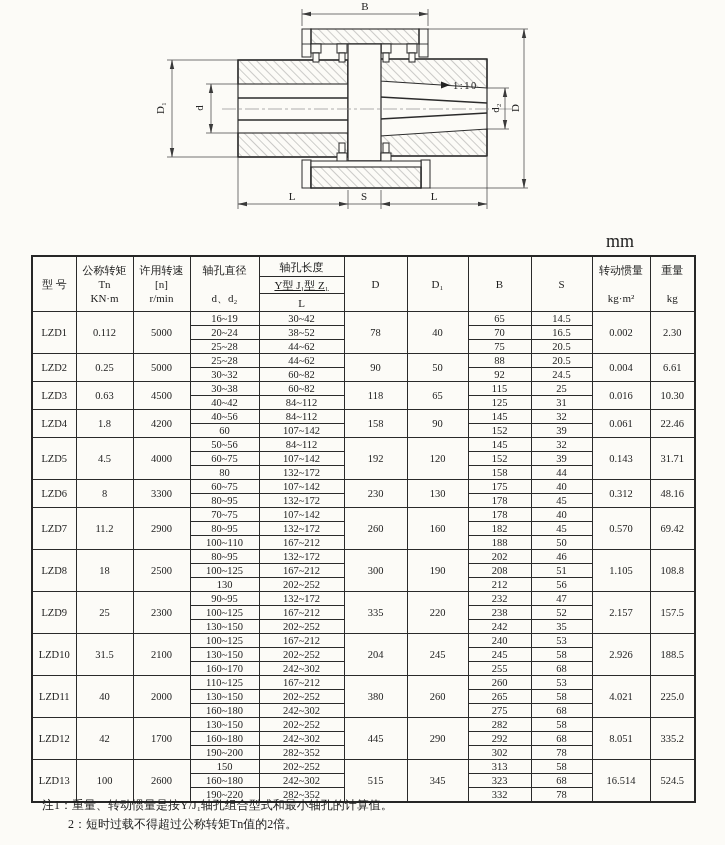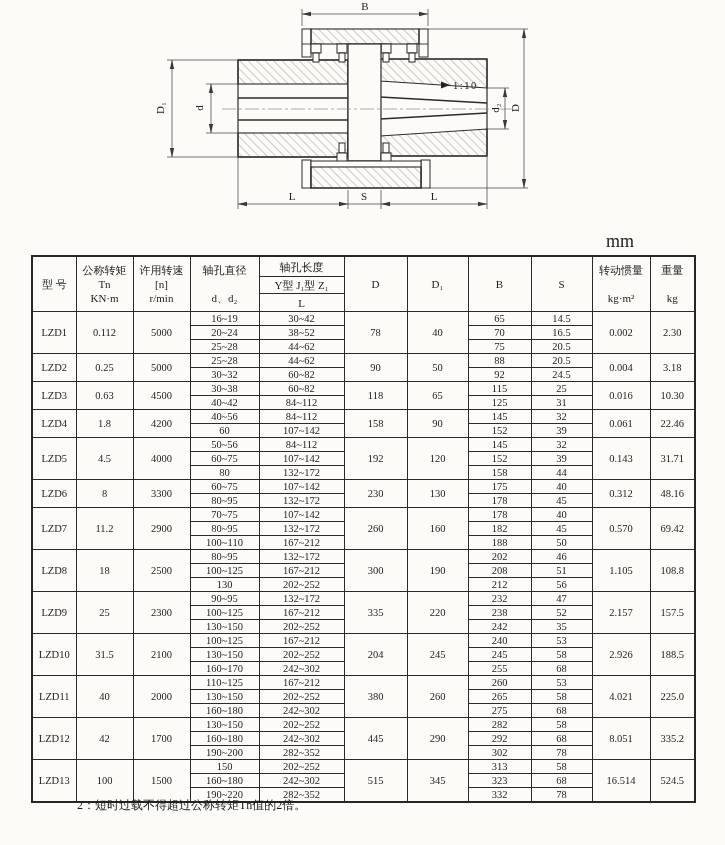--- a/index.html
+++ b/index.html
@@ -18,26 +18,26 @@
   .unit-label{position:absolute;top:231px;left:606px;font-size:18px;}
 
   
   table{position:absolute;top:255px;left:31px;width:663px;border-collapse:collapse;
         table-layout:fixed;font-size:10.5px;border:2px solid #262626;}
   th,td{border:1px solid #2a2a2a;text-align:center;vertical-align:middle;
         padding:0;font-weight:normal;overflow:hidden;}
   thead th{font-size:11px;line-height:14px;}
   thead .pre{white-space:pre-line;font-family:Liberation Serif, serif;}
   thead tr:nth-child(1) th{height:19px;}
-  thead tr:nth-child(2) th{height:16px;}
+  thead tr:nth-child(2) th{height:16px;text-decoration:underline;}
   thead tr:nth-child(3) th{height:17px;}
   tbody td{height:13px;line-height:13px;}
 
   .notes{position:absolute;top:796px;left:42px;font-size:12px;line-height:19px;}
-  .notes .n2{margin-left:35px;}
+  .notes .n2{margin-left:26px;}
 </style>
 </head>
 <body>
 
 <div id="page">
 
   <svg id="drawing" width="725" height="222" viewBox="0 0 725 222">
     <defs>
       <pattern id="hatch" width="6" height="6" patternTransform="rotate(-45)" patternUnits="userSpaceOnUse">
         <line x1="0" y1="0" x2="0" y2="6" stroke="#6f6f6f" stroke-width="0.7"></line>
@@ -237,21 +237,21 @@
           <td rowspan="2">LZD2</td>
           <td rowspan="2">0.25</td>
           <td rowspan="2">5000</td>
           <td>25~28</td>
           <td>44~62</td>
           <td rowspan="2">90</td>
           <td rowspan="2">50</td>
           <td>88</td>
           <td>20.5</td>
           <td rowspan="2">0.004</td>
-          <td rowspan="2">3.18</td>
+          <td rowspan="2">6.61</td>
         </tr>
         <tr>
           <td>30~32</td>
           <td>60~82</td>
           <td>92</td>
           <td>24.5</td>
         </tr>
         <tr>
           <td rowspan="2">LZD3</td>
           <td rowspan="2">0.63</td>
@@ -480,21 +480,21 @@
         </tr>
         <tr>
           <td>190~200</td>
           <td>282~352</td>
           <td>302</td>
           <td>78</td>
         </tr>
         <tr>
           <td rowspan="3">LZD13</td>
           <td rowspan="3">100</td>
-          <td rowspan="3">1500</td>
+          <td rowspan="3">2600</td>
           <td>150</td>
           <td>202~252</td>
           <td rowspan="3">515</td>
           <td rowspan="3">345</td>
           <td>313</td>
           <td>58</td>
           <td rowspan="3">16.514</td>
           <td rowspan="3">524.5</td>
         </tr>
         <tr>
@@ -506,16 +506,17 @@
         <tr>
           <td>190~220</td>
           <td>282~352</td>
           <td>332</td>
           <td>78</td>
         </tr>
       </tbody>
   </table>
 
   <div class="notes">
+    <div class="n1">注1：重量、转动惯量是按Y/J₁轴孔组合型式和最小轴孔的计算值。</div>
     <div class="n2">2：短时过载不得超过公称转矩Tn值的2倍。</div>
   </div>
 
 </div>
 
 </body></html>

